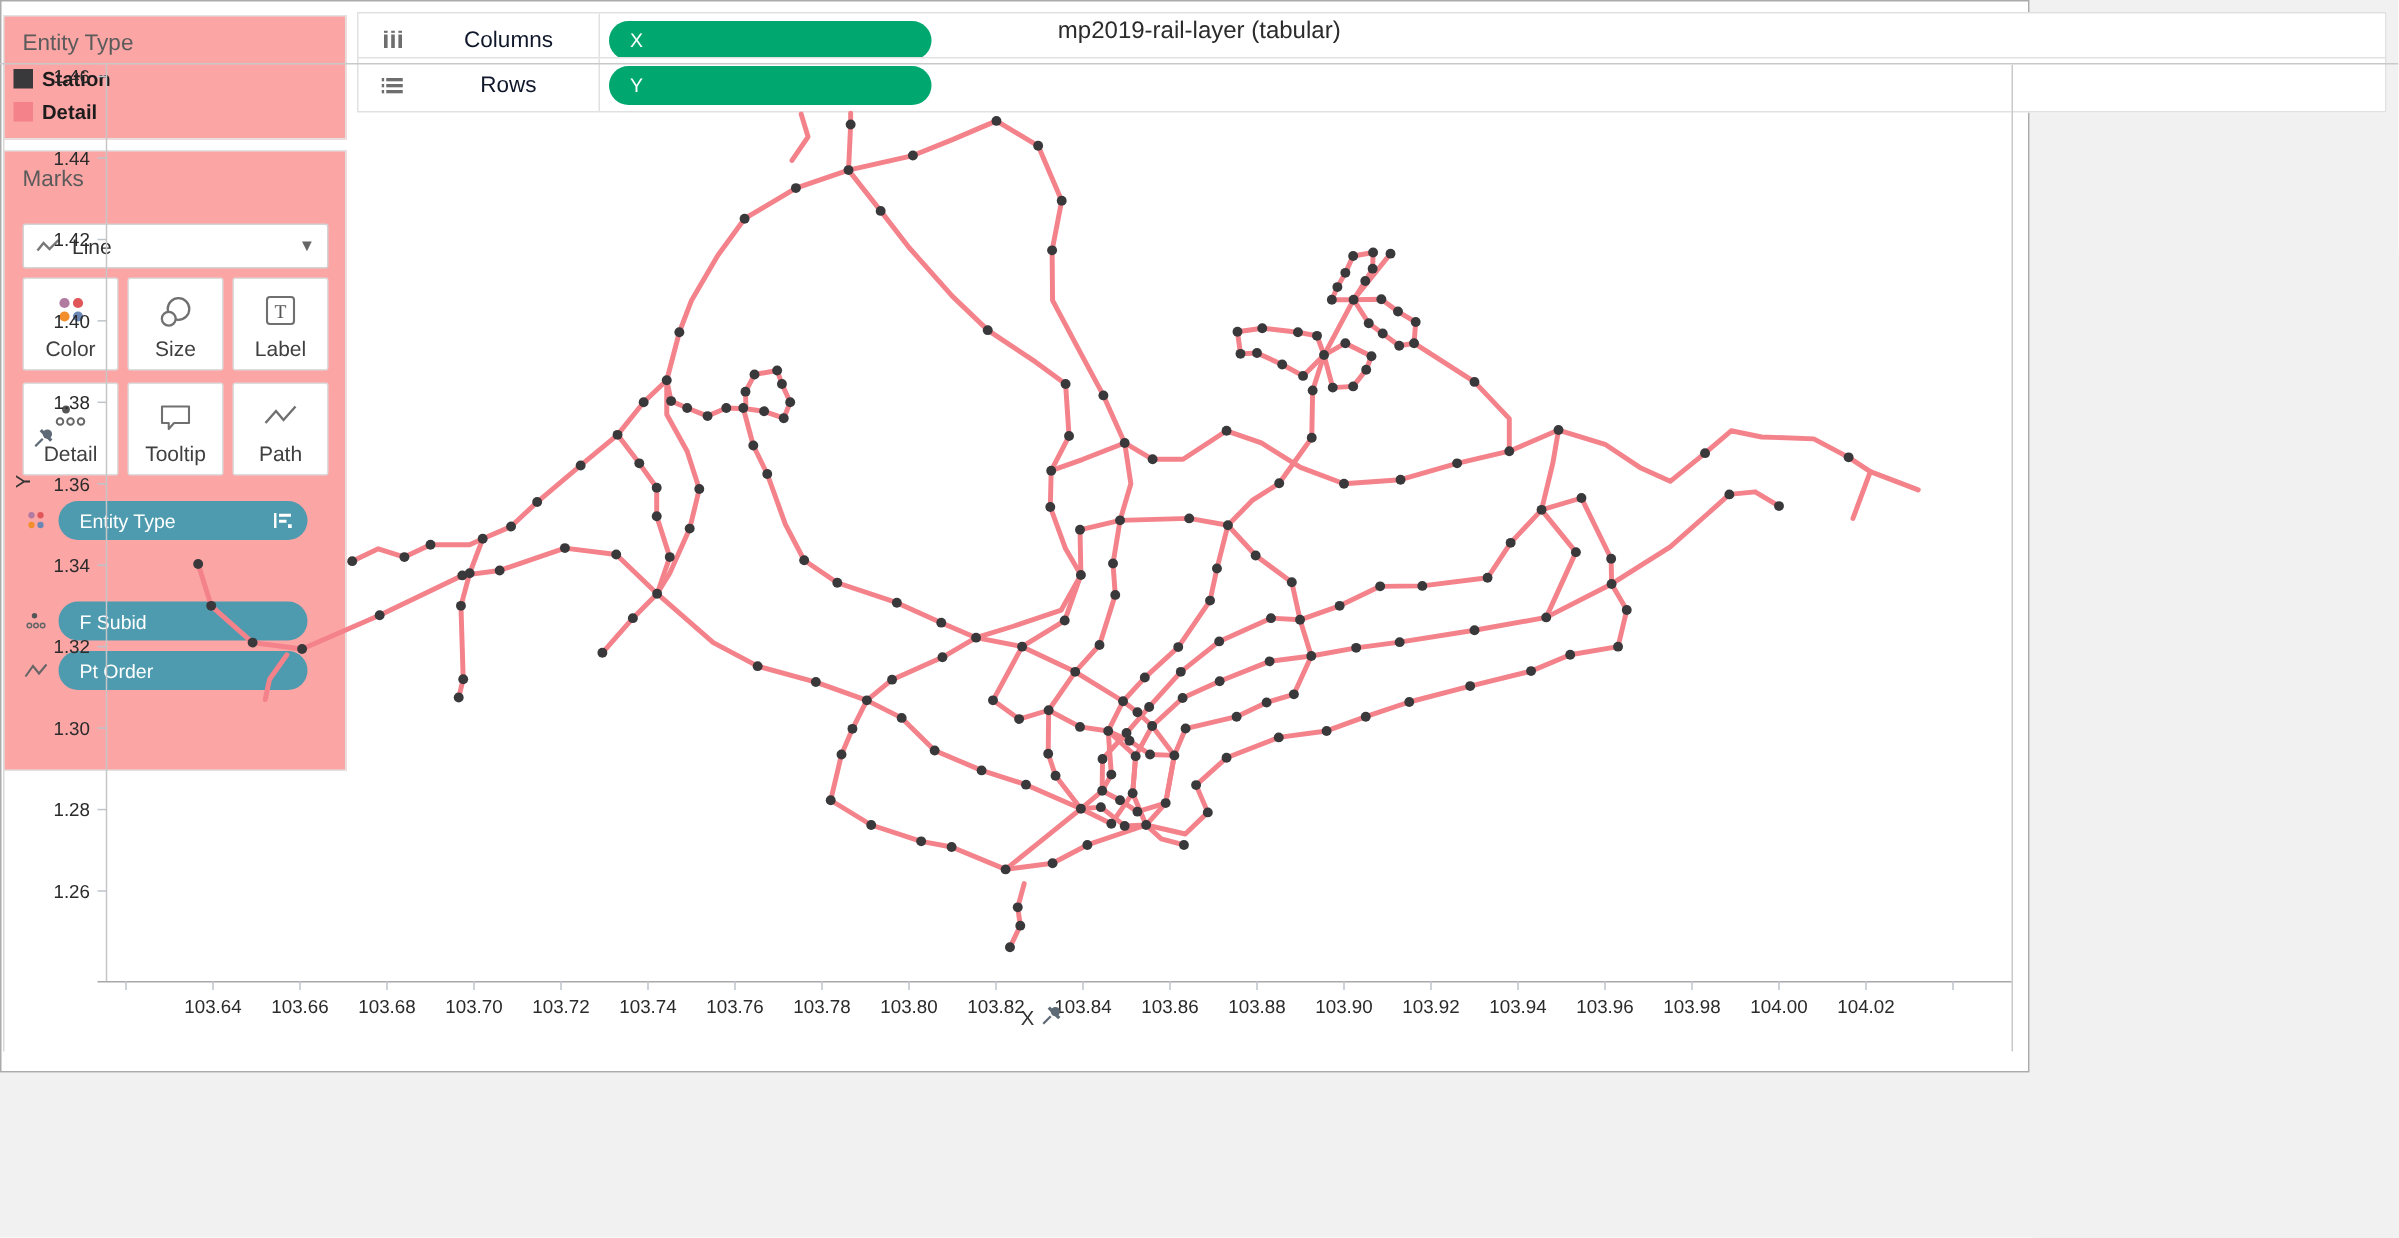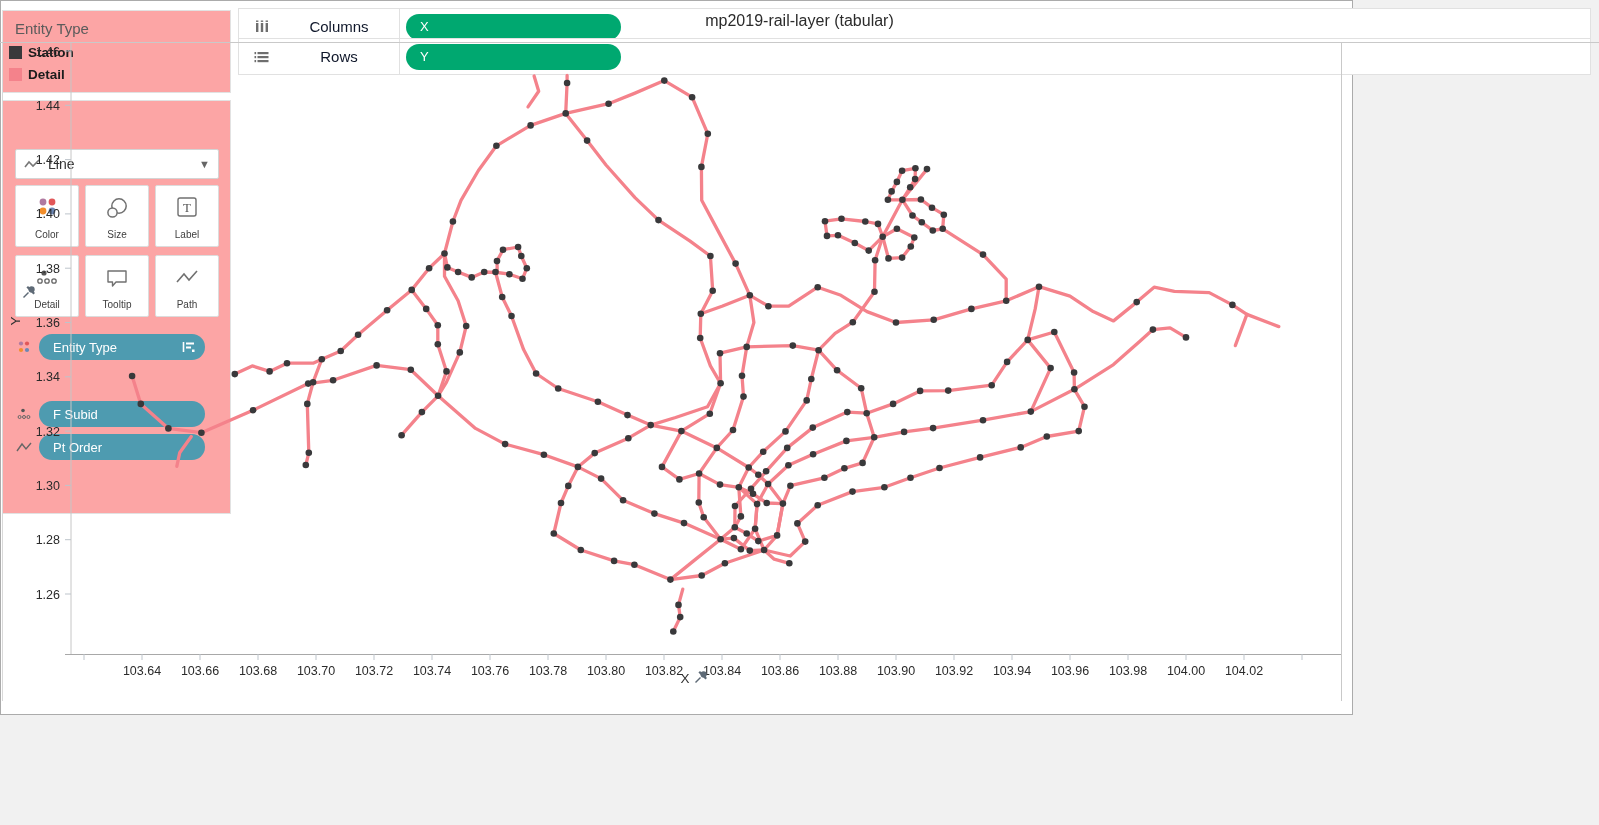--- a/index.html
+++ b/index.html
@@ -10,21 +10,21 @@
   #legend-card{left:2px;top:10px;width:229px;height:83px;}
   .legend-row{display:flex;align-items:center;padding:2px 6px;height:18px;font-weight:bold;}
   .swatch{width:13px;height:13px;margin-right:6px;flex:0 0 13px;}
   .legend-label{font-size:13.5px;color:#1C1C1C;}
   
   #marks-card{left:2px;top:100px;width:229px;height:414px;}
   #mark-dropdown{position:absolute;left:12px;top:48px;width:204px;height:30px;background:#fff;border:1px solid #D4D4D4;border-radius:2px;box-sizing:border-box;display:flex;align-items:center;padding:0 8px;cursor:default;}
   #mark-dropdown .dd-label{font-size:14px;color:#333;margin-left:8px;flex:1;}
   #mark-dropdown .caret{color:#666;font-size:11px;padding-left:6px;}
   .mark-btn{position:absolute;width:64px;height:62px;background:#fff;border:1px solid #DCDCDC;border-radius:2px;box-sizing:border-box;text-align:center;cursor:default;}
-  .mark-btn .btn-label{font-size:10px;color:#404040;position:absolute;bottom:6px;width:100%;text-align:center;}
+  .mark-btn .btn-label{font-size:14px;color:#404040;position:absolute;bottom:6px;width:100%;text-align:center;}
   .mark-btn .btn-icon{position:absolute;top:10px;width:100%;display:flex;justify-content:center;}
   .pill-row{position:absolute;left:0;width:229px;height:26px;display:flex;align-items:center;}
   .pill-row .row-icon{width:30px;display:flex;justify-content:center;flex:0 0 30px;margin-left:6px;}
   .pill{height:26px;border-radius:13px;background:#4E9BB0;color:#fff;font-size:13px;display:flex;align-items:center;padding:0 10px 0 14px;box-sizing:border-box;width:166px;cursor:default;}
   .pill .pill-label{flex:1;white-space:nowrap;}
   
   .shelf{position:absolute;left:238px;width:1353px;height:37px;background:#fff;border:1px solid #E1E1E1;box-sizing:border-box;display:flex;align-items:center;}
   #columns-shelf{top:8px;} #rows-shelf{top:38px;}
   .shelf-icon{margin-left:14px;width:18px;display:flex;justify-content:center;}
   .shelf-label{font-size:15px;color:#0f172a;margin-left:8px;width:120px;text-align:center;}
@@ -45,20 +45,21 @@
     <span class="swatch" style="background:#39393B"></span>
     <span class="legend-label">Station</span>
   </div>
   <div class="legend-row">
     <span class="swatch" style="background:#F4828B"></span>
     <span class="legend-label">Detail</span>
   </div>
 </div>
 
 <div class="card" id="marks-card">
+  <div class="card-title" style="padding-top:10px">Marks</div>
 
   <div id="mark-dropdown">
     <svg width="16" height="12" viewBox="0 0 16 12">
         <polyline points="1,9 5,4 9,8 15,2" fill="none" stroke="#777" stroke-width="1.6"></polyline>
       </svg>
     <span class="dd-label">Line</span>
     <span class="caret">▼</span>
   </div>
 
   <div class="mark-btn" style="left:12px;top:84px">

